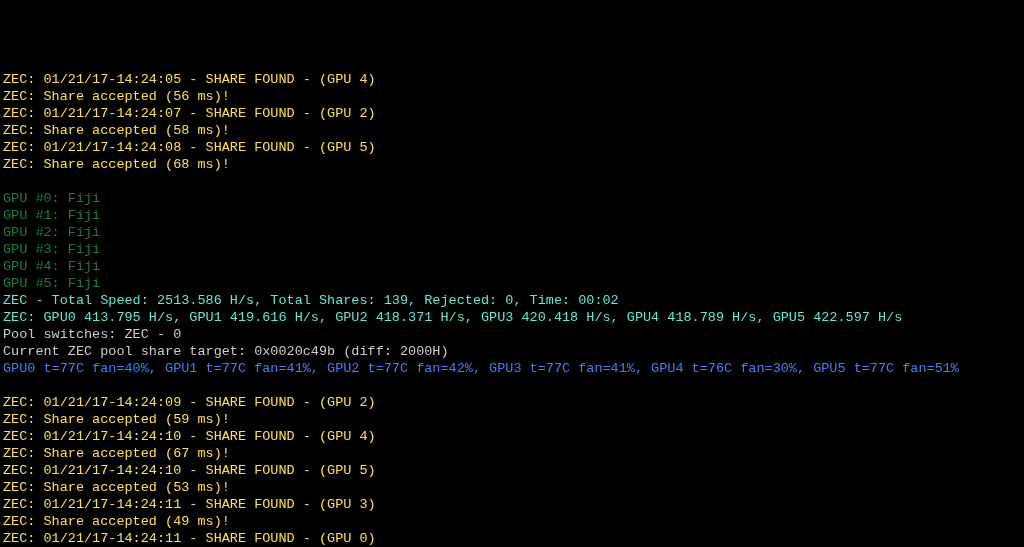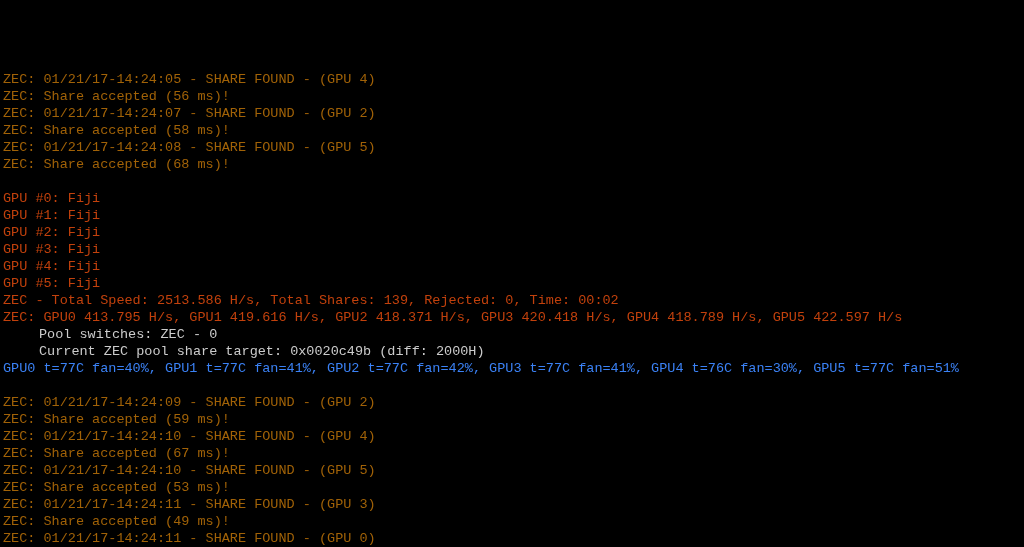--- a/index.html
+++ b/index.html
@@ -17,24 +17,24 @@
       overflow: hidden;
       padding: 3px;
       white-space: pre;
     }
     .line {
       display: block;
     }
     .blank {
       height: 17px;
     }
-    .c-green  { color: #a16207; }
-    .c-teal   { color: #c2410c; }
-    .c-cyan   { color: #c2410c; }
-    .c-white  { color: #cccccc; margin-left: 36px; }
+    .c-green  { color: #fde047; }
+    .c-teal   { color: #15803d; }
+    .c-cyan   { color: #5eead4; }
+    .c-white  { color: #cccccc; }
     .c-purple { color: #3b82f6; }
   </style>
 </head>
 <body>
 
 
 
 <div id="terminal"><span class="line c-green">ZEC: 01/21/17-14:24:05 - SHARE FOUND - (GPU 4)</span><span class="line c-green">ZEC: Share accepted (56 ms)!</span><span class="line c-green">ZEC: 01/21/17-14:24:07 - SHARE FOUND - (GPU 2)</span><span class="line c-green">ZEC: Share accepted (58 ms)!</span><span class="line c-green">ZEC: 01/21/17-14:24:08 - SHARE FOUND - (GPU 5)</span><span class="line c-green">ZEC: Share accepted (68 ms)!</span><span class="line blank"></span><span class="line c-teal">GPU #0: Fiji</span><span class="line c-teal">GPU #1: Fiji</span><span class="line c-teal">GPU #2: Fiji</span><span class="line c-teal">GPU #3: Fiji</span><span class="line c-teal">GPU #4: Fiji</span><span class="line c-teal">GPU #5: Fiji</span><span class="line c-cyan">ZEC - Total Speed: 2513.586 H/s, Total Shares: 139, Rejected: 0, Time: 00:02</span><span class="line c-cyan">ZEC: GPU0 413.795 H/s, GPU1 419.616 H/s, GPU2 418.371 H/s, GPU3 420.418 H/s, GPU4 418.789 H/s, GPU5 422.597 H/s</span><span class="line c-white">Pool switches: ZEC - 0</span><span class="line c-white">Current ZEC pool share target: 0x0020c49b (diff: 2000H)</span><span class="line c-purple">GPU0 t=77C fan=40%, GPU1 t=77C fan=41%, GPU2 t=77C fan=42%, GPU3 t=77C fan=41%, GPU4 t=76C fan=30%, GPU5 t=77C fan=51%</span><span class="line blank"></span><span class="line c-green">ZEC: 01/21/17-14:24:09 - SHARE FOUND - (GPU 2)</span><span class="line c-green">ZEC: Share accepted (59 ms)!</span><span class="line c-green">ZEC: 01/21/17-14:24:10 - SHARE FOUND - (GPU 4)</span><span class="line c-green">ZEC: Share accepted (67 ms)!</span><span class="line c-green">ZEC: 01/21/17-14:24:10 - SHARE FOUND - (GPU 5)</span><span class="line c-green">ZEC: Share accepted (53 ms)!</span><span class="line c-green">ZEC: 01/21/17-14:24:11 - SHARE FOUND - (GPU 3)</span><span class="line c-green">ZEC: Share accepted (49 ms)!</span><span class="line c-green">ZEC: 01/21/17-14:24:11 - SHARE FOUND - (GPU 0)</span></div>
 
 

